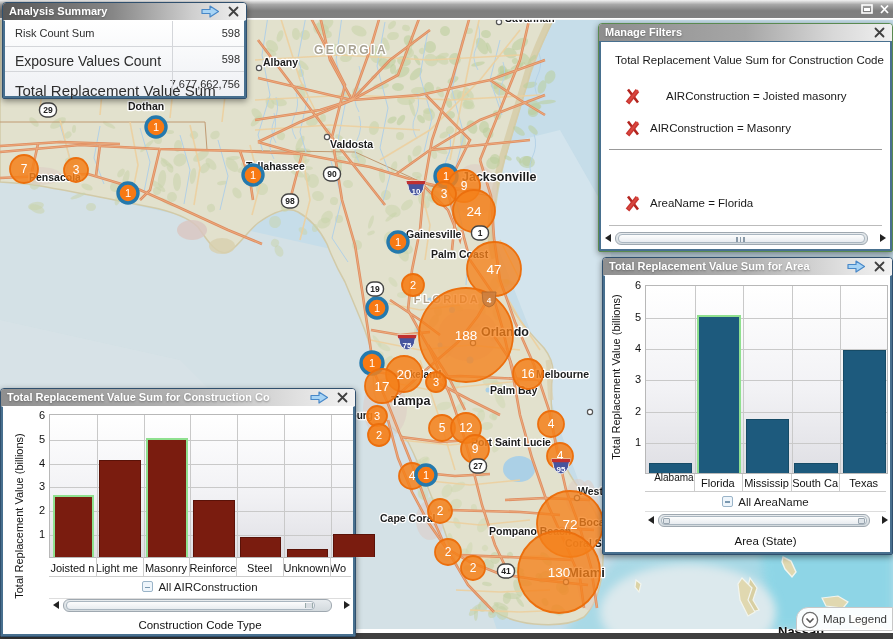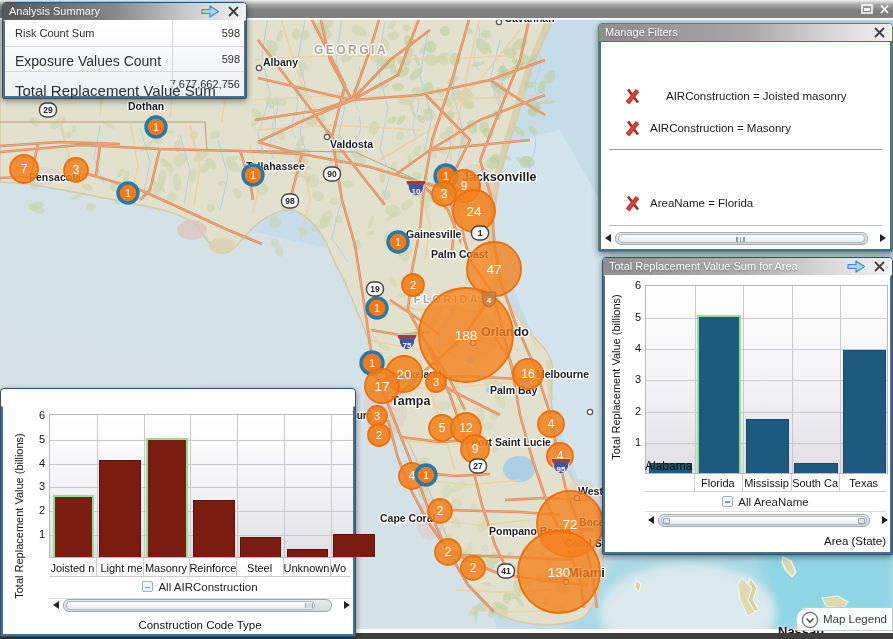--- a/index.html
+++ b/index.html
@@ -1,16 +1,16 @@
 <!DOCTYPE html>
 <html><head><meta charset="utf-8"><style>
 *{margin:0;padding:0;box-sizing:border-box}
 body{width:893px;height:639px;overflow:hidden;position:relative;font-family:"Liberation Sans",sans-serif;background:#c6dde9}
 .panel{position:absolute;border:1px solid #30506e;border-radius:4px 4px 2px 2px;box-shadow:0 2px 6px rgba(0,0,0,0.45);background:#fff}
-.ptitle{position:absolute;left:0;right:0;top:0;height:30px;border-radius:3px 3px 0 0;color:#fff;font-size:11px;font-weight:normal;padding:2px 0 0 6px;white-space:nowrap;overflow:hidden;text-shadow:0 1px 2px rgba(60,60,60,0.5)}
+.ptitle{position:absolute;left:0;right:0;top:0;height:30px;border-radius:3px 3px 0 0;color:#fff;font-size:11px;font-weight:bold;padding:2px 0 0 6px;white-space:nowrap;overflow:hidden;text-shadow:0 1px 2px rgba(60,60,60,0.5)}
 .dark{background:linear-gradient(to right,#585858,#868686 45%,#cfcfcf 78%,#f2f2f2)}
 .mfg{background:linear-gradient(to right,#8e8e8e,#a6a6a6 50%,#d8d8d8 80%,#f0f0f0)}
 .silver{background:linear-gradient(to right,#8f8f8f,#b2b2b2 50%,#e2e2e2 85%,#f2f2f2)}
 .pbody{position:absolute;left:0;right:0;top:17px;bottom:0;background:#fff;border:2px solid #48708f;border-top:1px solid #fff}
 </style></head><body>
 <svg width="893" height="639" viewBox="0 0 893 639" style="position:absolute;left:0;top:0">
 <defs>
       <filter id="soft" x="-30%" y="-30%" width="160%" height="160%">
         <feGaussianBlur stdDeviation="5"></feGaussianBlur>
       </filter>
@@ -684,20 +684,21 @@
         <span style="position:absolute;right:4px;top:6px;font-size:11px;color:#2e2e2e">7,677,662,756</span>
       </div>
 <div style="position:absolute;left:167px;top:0;bottom:0;width:1px;background:#d4d6da"></div>
 </div>
   </div>
 <div class="panel" style="left:598px;top:23px;width:295px;height:229px;border-color:#5a8a50">
 <div class="ptitle mfg">Manage Filters<svg width="11" height="11" viewBox="0 0 11 11" style="position:absolute;right:7px;top:3px">
         <path d="M1.5,1.5 L9.5,9.5 M9.5,1.5 L1.5,9.5" stroke="#3f3f3f" stroke-width="1.8" stroke-linecap="round"></path>
       </svg></div>
 <div class="pbody" style="border-color:#48708f;border-bottom:2px solid #48708f">
+<div style="position:absolute;left:14px;top:12px;font-size:11.5px;color:#1a1a1a;white-space:nowrap">Total Replacement Value Sum for Construction Code</div>
 <svg width="16" height="17" viewBox="0 0 16 17" style="position:absolute;left:24px;top:46px">
         <path d="M3,1.5 L13,14.5" stroke="#b3241e" stroke-width="2.6"></path>
         <path d="M12.5,2.5 L2.5,15" stroke="#c93530" stroke-width="4.6"></path>
         <path d="M12.8,2 L3.2,14" stroke="#d84840" stroke-width="2"></path>
       </svg>
 <div style="position:absolute;left:65px;top:48px;font-size:11.5px;color:#1a1a1a">AIRConstruction = Joisted masonry</div>
 <svg width="16" height="17" viewBox="0 0 16 17" style="position:absolute;left:24px;top:78px">
         <path d="M3,1.5 L13,14.5" stroke="#b3241e" stroke-width="2.6"></path>
         <path d="M12.5,2.5 L2.5,15" stroke="#c93530" stroke-width="4.6"></path>
         <path d="M12.8,2 L3.2,14" stroke="#d84840" stroke-width="2"></path>
@@ -744,45 +745,50 @@
 <div style="position:absolute;left:148.3px;width:43.6px;bottom:0;height:9.1px;background:#1d5a7d;border:1px solid #164b66;border-bottom:none"></div>
 <div style="position:absolute;left:196.9px;width:43.6px;bottom:0;height:122.5px;background:#1d5a7d;border:1px solid #164b66;border-bottom:none"></div>
 </div>
 <div style="position:absolute;left:24px;width:12px;text-align:right;top:160.1px;font-size:11px;color:#111">1</div>
 <div style="position:absolute;left:24px;width:12px;text-align:right;top:128.7px;font-size:11px;color:#111">2</div>
 <div style="position:absolute;left:24px;width:12px;text-align:right;top:97.3px;font-size:11px;color:#111">3</div>
 <div style="position:absolute;left:24px;width:12px;text-align:right;top:65.9px;font-size:11px;color:#111">4</div>
 <div style="position:absolute;left:24px;width:12px;text-align:right;top:34.5px;font-size:11px;color:#111">5</div>
 <div style="position:absolute;left:24px;width:12px;text-align:right;top:3.1px;font-size:11px;color:#111">6</div>
 <div style="position:absolute;left:-84px;top:95px;width:190px;text-align:center;font-size:11px;color:#111;transform:rotate(-90deg)">Total Replacement Value (billions)</div>
-<div style="position:absolute;left:40.0px;width:48.6px;top:183px;text-align:left;font-size:12px;color:#111;white-space:nowrap;overflow:hidden">Alabama</div>
+<div style="position:absolute;left:40.0px;width:48.6px;top:196px;text-align:right;font-size:10px;color:#111;white-space:nowrap;overflow:hidden">Alabama</div>
 <div style="position:absolute;left:88.6px;width:48.6px;top:200.5px;text-align:center;font-size:11px;color:#111;white-space:nowrap;overflow:hidden">Florida</div>
 <div style="position:absolute;left:137.2px;width:48.6px;top:200.5px;text-align:center;font-size:11px;color:#111;white-space:nowrap;overflow:hidden">Mississip</div>
 <div style="position:absolute;left:185.8px;width:48.6px;top:200.5px;text-align:center;font-size:11px;color:#111;white-space:nowrap;overflow:hidden">South Ca</div>
 <div style="position:absolute;left:234.4px;width:48.6px;top:200.5px;text-align:center;font-size:11px;color:#111;white-space:nowrap;overflow:hidden">Texas</div>
 <div style="position:absolute;left:40px;right:4px;top:214.5px;height:1px;background:#ccc"></div>
 <div style="position:absolute;left:40px;right:4px;top:234.5px;height:1px;background:#ddd"></div>
 <div style="position:absolute;left:88.6px;top:197.5px;height:17px;width:1px;background:#ccc"></div>
 <div style="position:absolute;left:137.2px;top:197.5px;height:17px;width:1px;background:#ccc"></div>
 <div style="position:absolute;left:185.8px;top:197.5px;height:17px;width:1px;background:#ccc"></div>
 <div style="position:absolute;left:234.4px;top:197.5px;height:17px;width:1px;background:#ccc"></div>
 <div style="position:absolute;left:40px;right:4px;top:219.5px;text-align:center;font-size:11.5px;color:#222"><span style="display:inline-block;width:11px;height:11px;border:1px solid #9ab4c8;border-radius:2px;background:#eef5fb;position:relative;vertical-align:-1px;margin-right:5px"><span style="position:absolute;left:2px;right:2px;top:4.5px;height:1.5px;background:#7a98b0"></span></span>All AreaName</div>
 <div style="position:absolute;left:43px;top:238px;width:240px;height:14px;font-size:9px;color:#222">
         <div style="position:absolute;left:0;top:2px;width:0;height:0;border-top:4.5px solid transparent;border-bottom:4.5px solid transparent;border-right:6px solid #222"></div>
         <div style="position:absolute;right:0;top:2px;width:0;height:0;border-top:4.5px solid transparent;border-bottom:4.5px solid transparent;border-left:6px solid #222"></div>
         <div style="position:absolute;left:10px;top:0;width:212px;height:13px;background:linear-gradient(#e7ebee,#d3dade);border:1px solid #9fa8b0;border-radius:6px">
           <div style="position:absolute;left:2px;top:1px;right:2px;height:9px;background:linear-gradient(#fdfdfd,#e8ecf0);border:1px solid #aab6c0;border-radius:4px"></div>
           <div style="position:absolute;left:4px;top:3px;width:7px;height:6px;background:#dde3e8;border:1px solid #9aa6b0;border-radius:1px"></div>
           <div style="position:absolute;right:4px;top:3px;width:7px;height:6px;background:#dde3e8;border:1px solid #9aa6b0;border-radius:1px"></div>
         </div>
       </div>
-<div style="position:absolute;left:40px;right:4px;top:259px;text-align:right;font-size:11.5px;color:#111">Area (State)</div>
+<div style="position:absolute;left:40px;right:4px;top:259px;text-align:center;font-size:11.5px;color:#111">Area (State)</div>
 </div>
   </div>
 <div class="panel" style="left:0px;top:388px;width:356px;height:249px">
+<div class="ptitle silver">Total Replacement Value Sum for Construction Co<svg width="19" height="13" viewBox="0 0 19 13" style="position:absolute;right:26px;top:2px">
+        <path d="M1,4.5 L9,4.5 L9,1 L17.5,6.5 L9,12 L9,8.5 L1,8.5 Z" fill="#a8d4f5" stroke="#4888c8" stroke-width="1.2" stroke-linejoin="round"></path>
+      </svg><svg width="11" height="11" viewBox="0 0 11 11" style="position:absolute;right:7px;top:3px">
+        <path d="M1.5,1.5 L9.5,9.5 M9.5,1.5 L1.5,9.5" stroke="#3f3f3f" stroke-width="1.8" stroke-linecap="round"></path>
+      </svg></div>
 <div class="pbody">
 <div style="position:absolute;left:46px;top:7px;right:0px;height:144px;background:linear-gradient(#ffffff,#f2f2f5 55%,#dfdfe4);border:1px solid #b8b8b8;border-right:none">
 <div style="position:absolute;left:0;right:0;top:120.2px;height:1px;background:#c9c9c9"></div>
 <div style="position:absolute;left:0;right:0;top:96.3px;height:1px;background:#c9c9c9"></div>
 <div style="position:absolute;left:0;right:0;top:72.4px;height:1px;background:#c9c9c9"></div>
 <div style="position:absolute;left:0;right:0;top:48.6px;height:1px;background:#c9c9c9"></div>
 <div style="position:absolute;left:0;right:0;top:24.8px;height:1px;background:#c9c9c9"></div>
 <div style="position:absolute;top:0;bottom:0;left:46.8px;width:1px;background:#c9c9c9"></div>
 <div style="position:absolute;top:0;bottom:0;left:93.6px;width:1px;background:#c9c9c9"></div>
 <div style="position:absolute;top:0;bottom:0;left:140.4px;width:1px;background:#c9c9c9"></div>
@@ -798,21 +804,21 @@
 <div style="position:absolute;left:283.3px;width:41.8px;bottom:0;height:22.7px;background:#7a1c0f;border:1px solid #5a1208;border-bottom:none"></div>
 </div>
 <div style="position:absolute;left:30px;width:12px;text-align:right;top:121.2px;font-size:11px;color:#111">1</div>
 <div style="position:absolute;left:30px;width:12px;text-align:right;top:97.3px;font-size:11px;color:#111">2</div>
 <div style="position:absolute;left:30px;width:12px;text-align:right;top:73.4px;font-size:11px;color:#111">3</div>
 <div style="position:absolute;left:30px;width:12px;text-align:right;top:49.6px;font-size:11px;color:#111">4</div>
 <div style="position:absolute;left:30px;width:12px;text-align:right;top:25.8px;font-size:11px;color:#111">5</div>
 <div style="position:absolute;left:30px;width:12px;text-align:right;top:1.9px;font-size:11px;color:#111">6</div>
 <div style="position:absolute;left:-79px;top:103px;width:190px;text-align:center;font-size:11px;color:#111;transform:rotate(-90deg)">Total Replacement Value (billions)</div>
 <div style="position:absolute;left:46.0px;width:46.8px;top:155.0px;text-align:center;font-size:11px;color:#111;white-space:nowrap;overflow:hidden">Joisted n</div>
-<div style="position:absolute;left:92.8px;width:46.8px;top:155.0px;text-align:right;font-size:11px;color:#111;white-space:nowrap;overflow:hidden">Light me</div>
+<div style="position:absolute;left:92.8px;width:46.8px;top:155.0px;text-align:left;font-size:11px;color:#111;white-space:nowrap;overflow:hidden">Light me</div>
 <div style="position:absolute;left:139.6px;width:46.8px;top:155.0px;text-align:center;font-size:11px;color:#111;white-space:nowrap;overflow:hidden">Masonry</div>
 <div style="position:absolute;left:186.4px;width:46.8px;top:155.0px;text-align:center;font-size:11px;color:#111;white-space:nowrap;overflow:hidden">Reinforce</div>
 <div style="position:absolute;left:233.2px;width:46.8px;top:155.0px;text-align:center;font-size:11px;color:#111;white-space:nowrap;overflow:hidden">Steel</div>
 <div style="position:absolute;left:280.0px;width:46.8px;top:155.0px;text-align:center;font-size:11px;color:#111;white-space:nowrap;overflow:hidden">Unknown</div>
 <div style="position:absolute;left:326.8px;width:46.8px;top:155.0px;text-align:left;font-size:11px;color:#111;white-space:nowrap;overflow:hidden">Wo</div>
 <div style="position:absolute;left:46px;right:2px;top:169.0px;height:1px;background:#ccc"></div>
 <div style="position:absolute;left:46px;right:2px;top:191.0px;height:1px;background:#ddd"></div>
 <div style="position:absolute;left:92.8px;top:150.0px;height:19px;width:1px;background:#ccc"></div>
 <div style="position:absolute;left:139.6px;top:150.0px;height:19px;width:1px;background:#ccc"></div>
 <div style="position:absolute;left:186.4px;top:150.0px;height:19px;width:1px;background:#ccc"></div>

